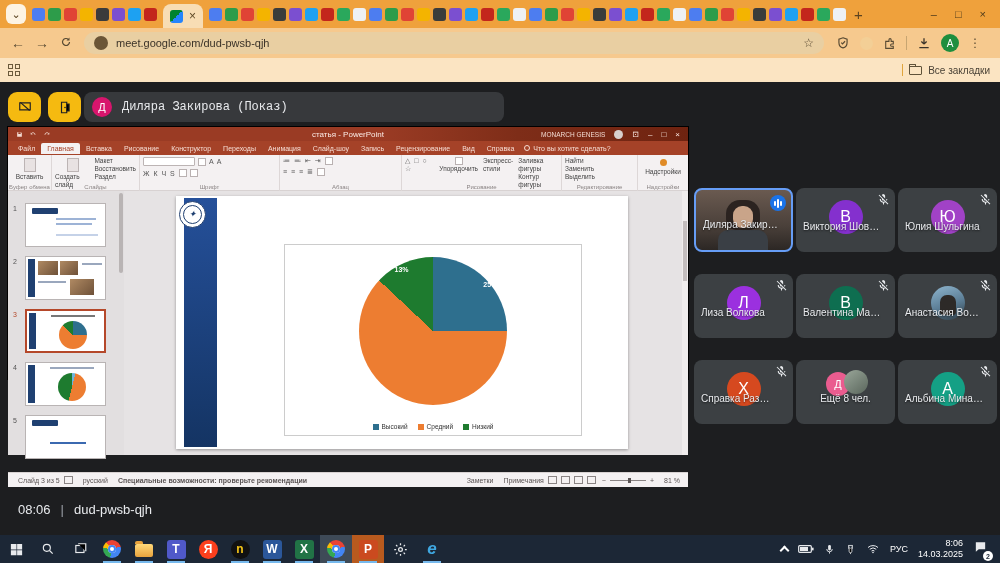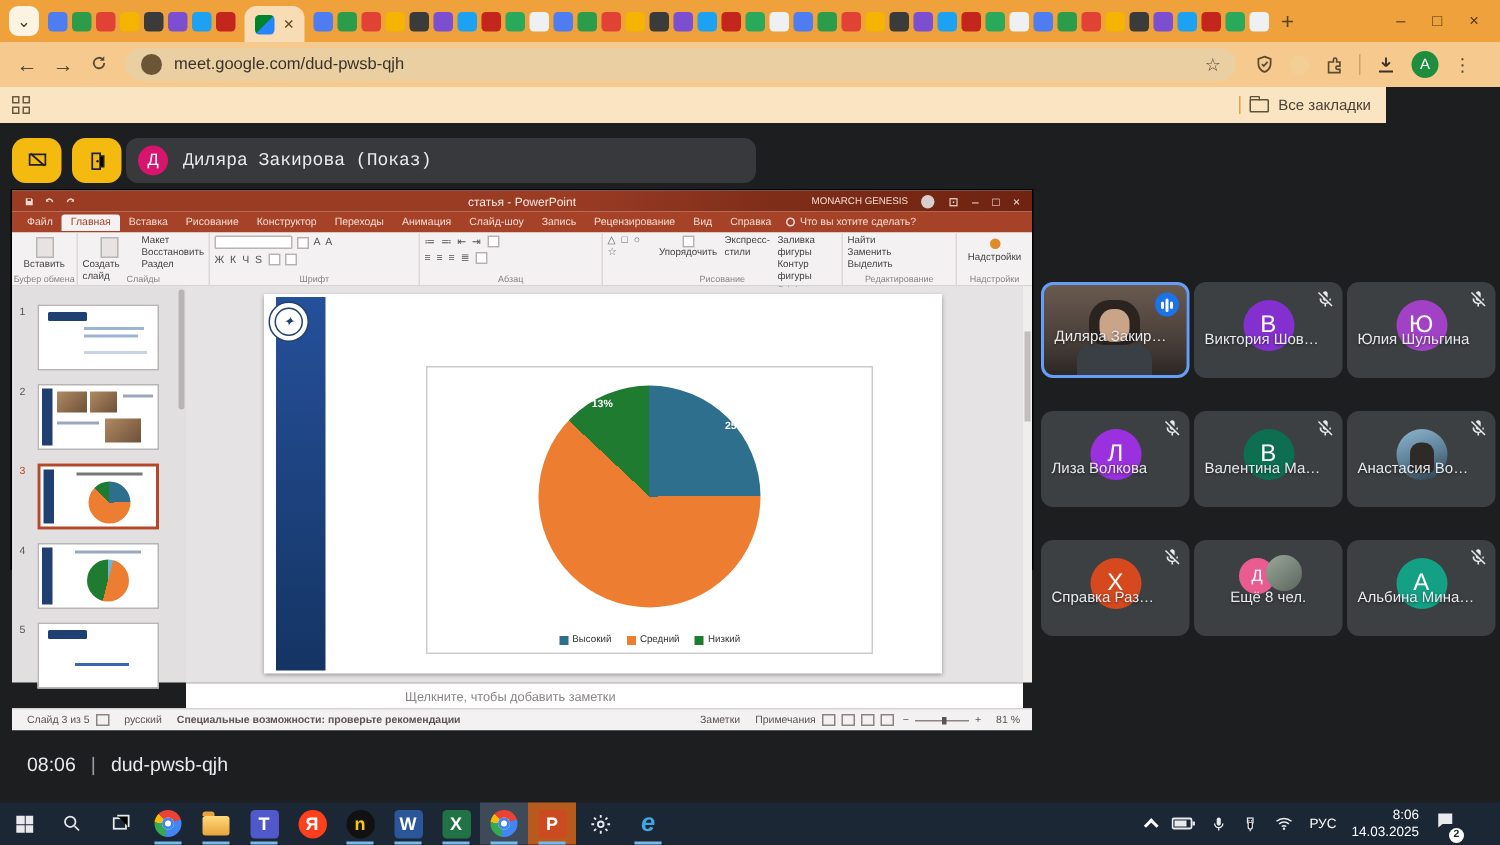--- a/index.html
+++ b/index.html
@@ -21,21 +21,21 @@
   #omnibox { height:22px; flex:0 0 740px; margin-left:6px; background:#e9cfa2; border-radius:11px; display:flex; align-items:center; padding:0 10px; }
   .micdot { width:14px; height:14px; border-radius:50%; background:#6b5536; margin-right:8px; flex:0 0 auto; }
   #url { font-size:11px; color:#3a3228; }
   .omni-star { margin-left:auto; color:#584a33; font-size:12px; }
   .tb-right { display:flex; align-items:center; gap:10px; margin-left:12px; }
   .ext-dot { width:13px; height:13px; border-radius:50%; background:#f3cf96; }
   .tb-divider { width:1px; height:14px; background:#c7a571; }
   .tb-avatar { width:18px; height:18px; border-radius:50%; background:#1e8e3e; color:#fff; font-size:10px; display:flex; align-items:center; justify-content:center; }
   .kebab { color:#584a33; font-size:12px; letter-spacing:0; }
 
-  #bookmarks { position:absolute; left:0; top:58px; width:924px; height:24px; background:#fbe4c2; display:flex; align-items:center; }
+  #bookmarks { position:absolute; left:0; top:58px; width:1000px; height:24px; background:#fbe4c2; display:flex; align-items:center; }
   .appsgrid { width:12px; height:12px; margin-left:8px; display:grid; grid-template-columns:5px 5px; grid-gap:2px; }
   .appsgrid i { width:5px; height:5px; border:1px solid #6b5a3c; }
   .bm-right { margin-left:auto; display:flex; align-items:center; gap:6px; padding-right:10px; }
   .bm-sep { width:1px; height:12px; background:#e0a43c; }
   .folder { width:13px; height:9px; background:transparent; border:1px solid #5f5239; border-radius:1px; position:relative; }
   .folder:before { content:""; position:absolute; left:-1px; top:-3px; width:5px; height:2px; border:1px solid #5f5239; border-bottom:none; border-radius:1px 1px 0 0; }
   #bm-label { font-size:10px; color:#4a4236; }
 
   
   .yellowbtn { position:absolute; width:33px; height:30px; border-radius:9px; background:#f5ba10; display:flex; align-items:center; justify-content:center; }
@@ -132,21 +132,21 @@
   .tb-item { width:32px; height:28px; display:flex; align-items:center; justify-content:center; position:relative; }
   .tb-item.running:after { content:""; position:absolute; bottom:0; left:7px; right:7px; height:2px; background:#76b9ed; }
   .tb-item.hl-gray { background:#3e4a57; }
   .tb-item.hl-orange { background:#b85a1e; }
   .appletter { width:19px; height:19px; border-radius:3px; color:#fff; font-size:12px; font-weight:bold; display:flex; align-items:center; justify-content:center; }
   .round { border-radius:50%; }
   .chromeic { width:18px; height:18px; border-radius:50%; background:conic-gradient(from -45deg,#ea4335 0 33%,#4285f4 33% 66%,#34a853 66% 89%,#fbbc05 89% 100%); position:relative; }
   .chromeic:after { content:""; position:absolute; left:5px; top:5px; width:8px; height:8px; border-radius:50%; background:#fff; box-shadow:inset 0 0 0 2px #4285f4; }
   .folderic { width:18px; height:13px; background:linear-gradient(180deg,#ffd97a,#e8a33d); border-radius:2px; position:relative; margin-top:3px; }
   .folderic:before { content:""; position:absolute; left:0; top:-3px; width:8px; height:3px; background:#e8a33d; border-radius:2px 2px 0 0; }
-  #tray { margin-left:auto; display:flex; align-items:center; gap:10px; padding-right:29px; color:#fff; }
+  #tray { margin-left:auto; display:flex; align-items:center; gap:10px; padding-right:12px; color:#fff; }
   .tray-chev { width:7px; height:7px; border-left:2px solid #fff; border-top:2px solid #fff; transform:rotate(45deg); margin-top:3px; }
   #clock { text-align:right; font-size:9px; line-height:1.2; color:#fff; }
   #lang { font-size:9px; color:#fff; }
   .notif { position:relative; }
   .notif b { position:absolute; right:-5px; bottom:-3px; background:#fff; color:#1c2736; border-radius:50%; width:10px; height:10px; font-size:7px; display:flex; align-items:center; justify-content:center; }
 </style>
 </head>
 <body>
 
 <div id="tabstrip">
@@ -459,23 +459,20 @@
               <span>Низкий</span>
             </span>
         </div>
       </div>
     </div>
     <div id="vscroll">
         <i></i>
       </div>
   </div>
 
-  <div id="notesbar">
-    <span id="notes-ph">Щелкните, чтобы добавить заметки</span>
-  </div>
 
   <div id="ppt-status">
     <span class="sp">Слайд 3 из 5</span>
     <span class="viewic"></span>
     <span class="sp">русский</span>
     <span class="sp" style="font-weight:bold">Специальные возможности: проверьте рекомендации</span>
     <span class="sp" style="margin-left:auto">Заметки</span>
     <span class="sp">Примечания</span>
     <span class="viewic"></span>
     <span class="viewic"></span>

